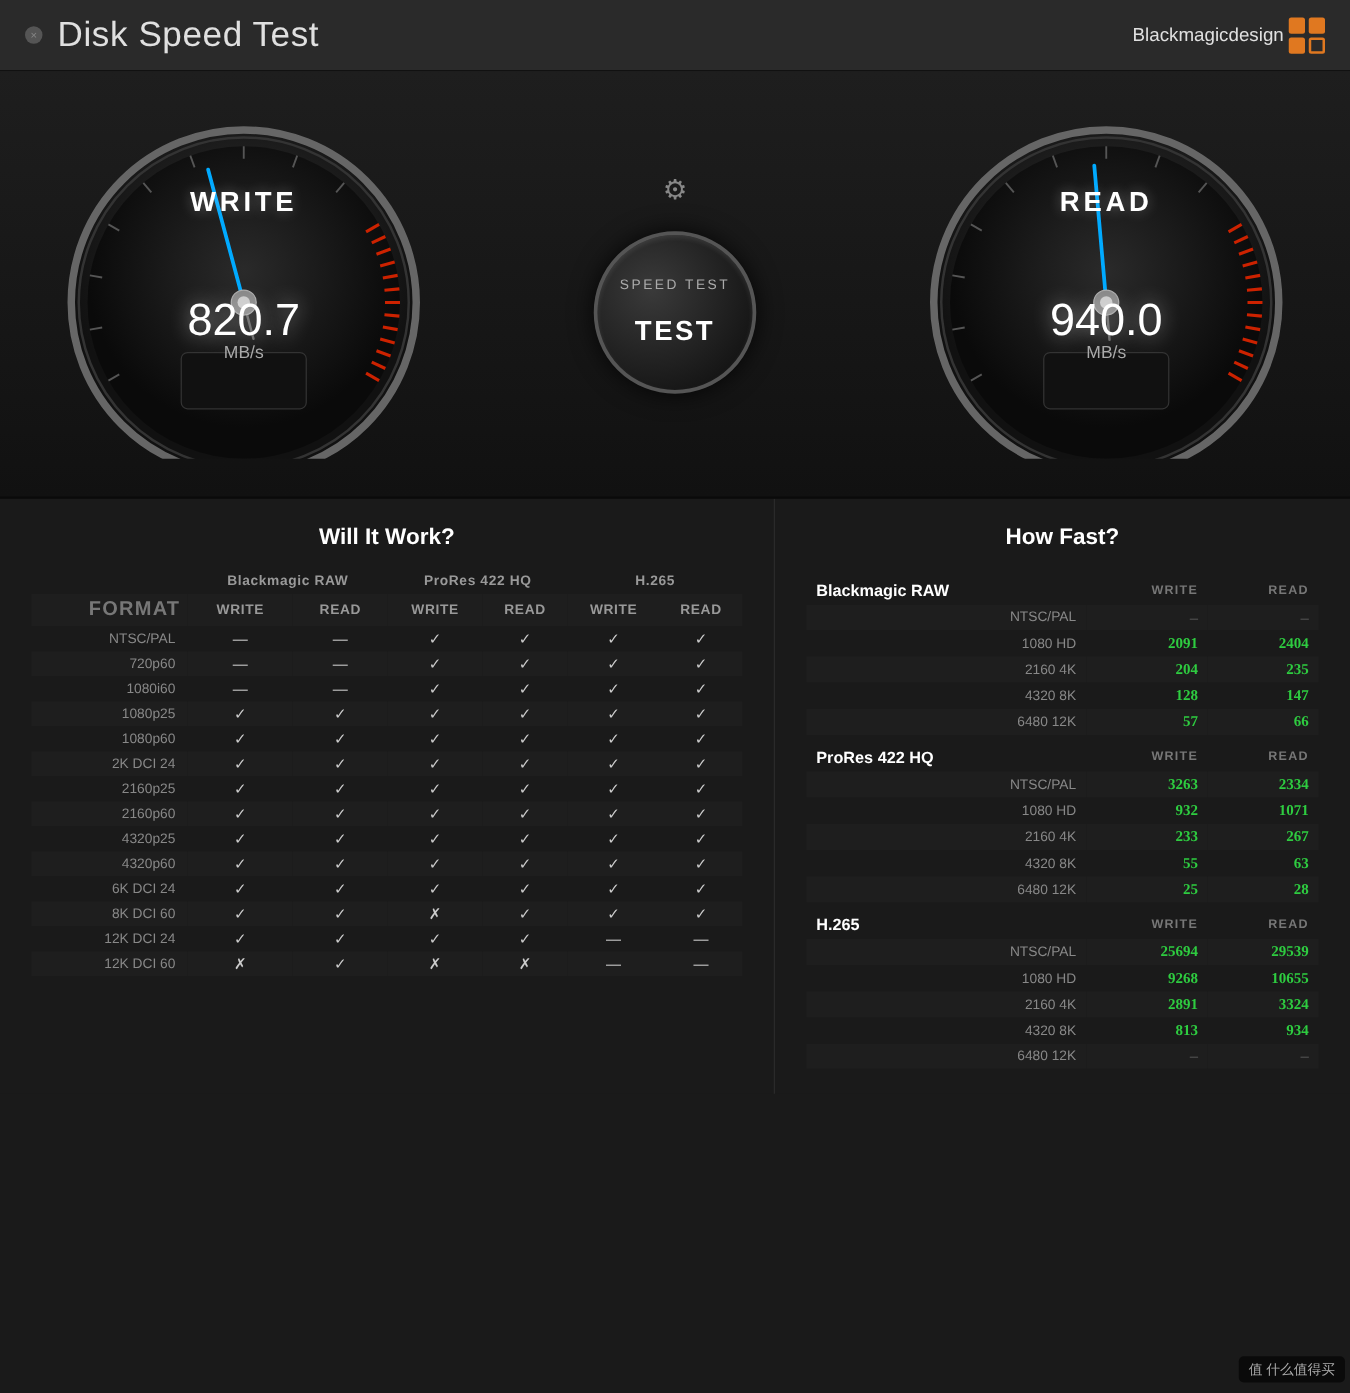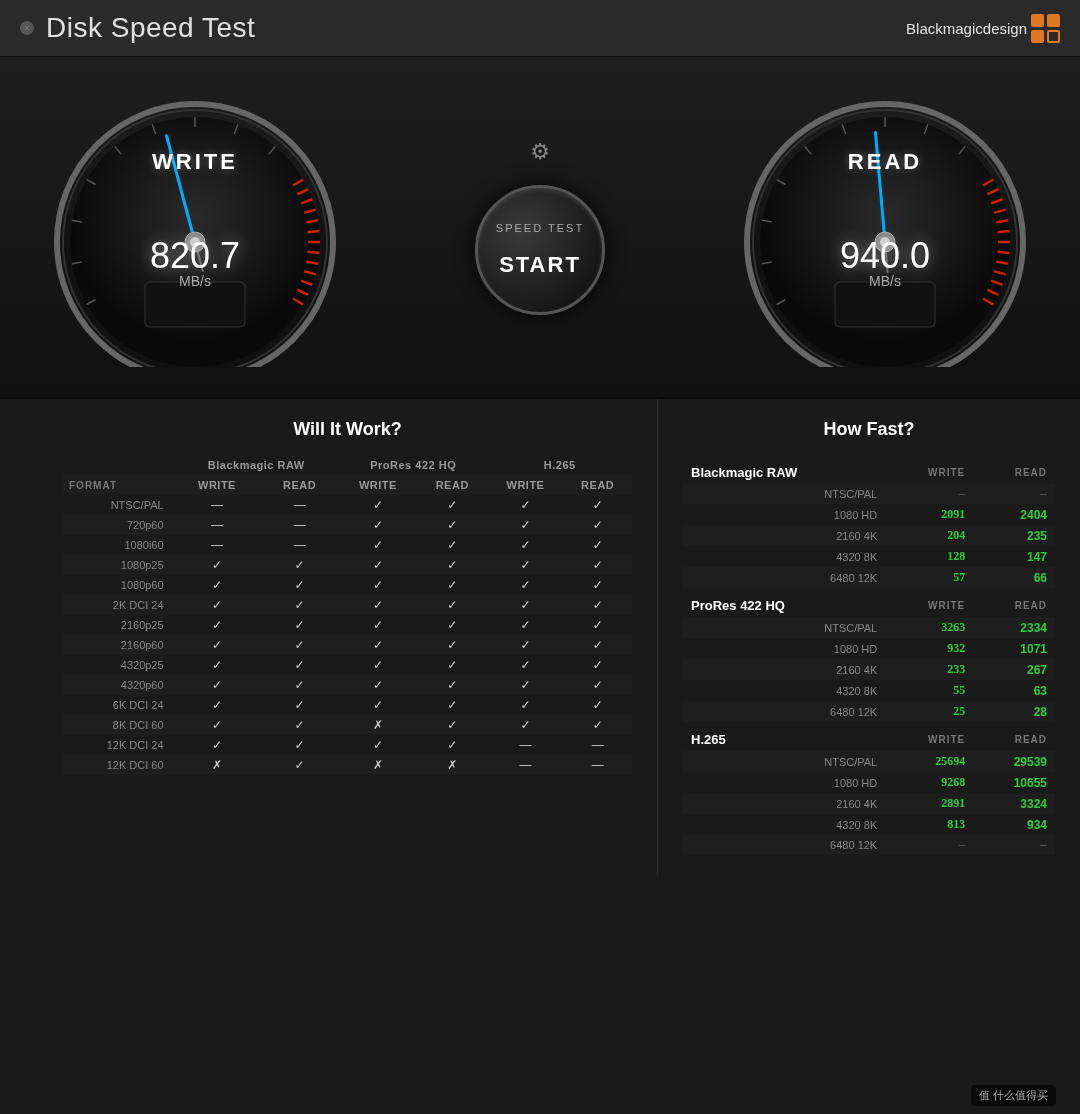--- a/index.html
+++ b/index.html
@@ -144,21 +144,20 @@
       font-size: 22px;
       font-weight: 700;
       letter-spacing: 2px;
     }
 
     
     .data-section {
       display: flex;
       background: #1a1a1a;
       flex: 1;
-      margin-left: 38px;
     }
 
     .left-panel {
       flex: 0 0 620px;
       border-right: 1px solid #2a2a2a;
       padding: 20px 25px;
     }
     .right-panel {
       flex: 1;
       padding: 20px 25px;
@@ -181,22 +180,22 @@
     .left-table th {
       color: #999;
       font-weight: 600;
       text-align: center;
       padding: 4px 6px;
       font-size: 11px;
       letter-spacing: 0.5px;
     }
     .left-table th.format-header {
       color: #777;
-      text-align: left;
-      font-size: 10px;
+      text-align: right;
+      font-size: 16px;
       letter-spacing: 1px;
     }
     .left-table td {
       text-align: center;
       padding: 3px 6px;
       color: #ccc;
       font-size: 12px;
     }
     .left-table td.format-cell {
       text-align: right;
@@ -239,20 +238,21 @@
       color: #2ecc40;
       font-weight: 600;
       font-size: 12px;
       font-family: Liberation Serif, serif;
     }
     .right-table td.read-cell {
       text-align: right;
       color: #2ecc40;
       font-weight: 600;
       font-size: 12px;
+      font-family: Liberation Serif, serif;
     }
     .right-table td.dash-cell {
       text-align: right;
       color: #555;
     }
     .right-table tr:nth-child(even) { background: rgba(255,255,255,0.02); }
 
     .section-header-row td {
       color: #fff;
       font-size: 13px;
@@ -264,21 +264,21 @@
       color: #777;
       font-size: 10px;
       font-weight: 600;
       letter-spacing: 1px;
       text-align: right;
     }
 
     .watermark {
       position: absolute;
       bottom: 8px;
-      right: 24px;
+      right: 4px;
       background: rgba(0,0,0,0.6);
       color: #aaa;
       font-size: 11px;
       padding: 3px 8px;
       border-radius: 4px;
     }
   </style>
 </head>
 <body>
 
@@ -364,21 +364,21 @@
     <div class="speedo-value">
       <span class="speedo-number">820.7</span>
       <span class="speedo-unit">MB/s</span>
     </div>
   </div>
 
   <div class="center-controls">
     <div class="gear-icon-btn">⚙</div>
     <button class="start-button">
       <span class="start-label-small">SPEED TEST</span>
-      <span class="start-label-big">START</span>
+      <span class="start-label-big">TEST</span>
     </button>
   </div>
 
   <div class="speedometer">
     <svg class="speedo-svg" viewBox="0 0 310 280">
       <defs>
         <radialGradient id="gaugeGradOuter2" cx="50%" cy="40%">
           <stop offset="0%" stop-color="#3a3a3a"></stop>
           <stop offset="100%" stop-color="#111"></stop>
         </radialGradient>

